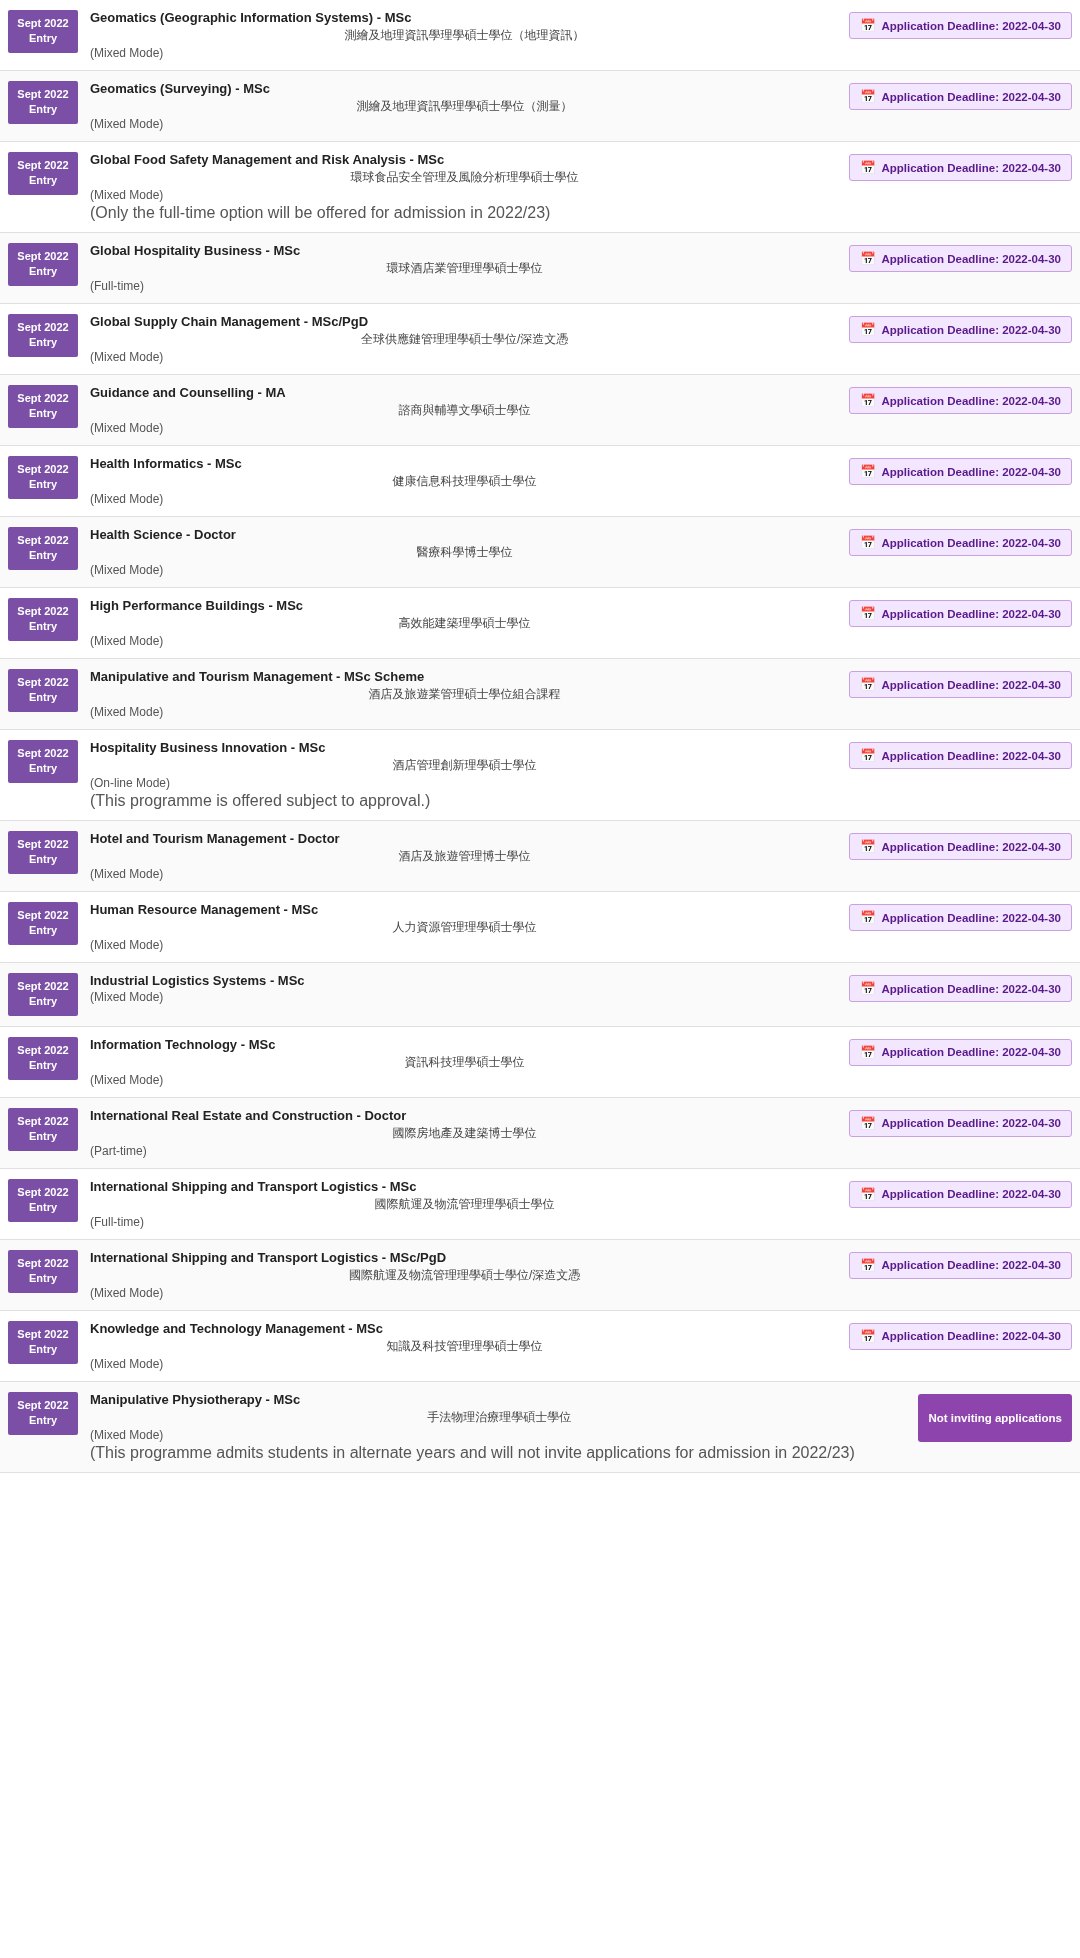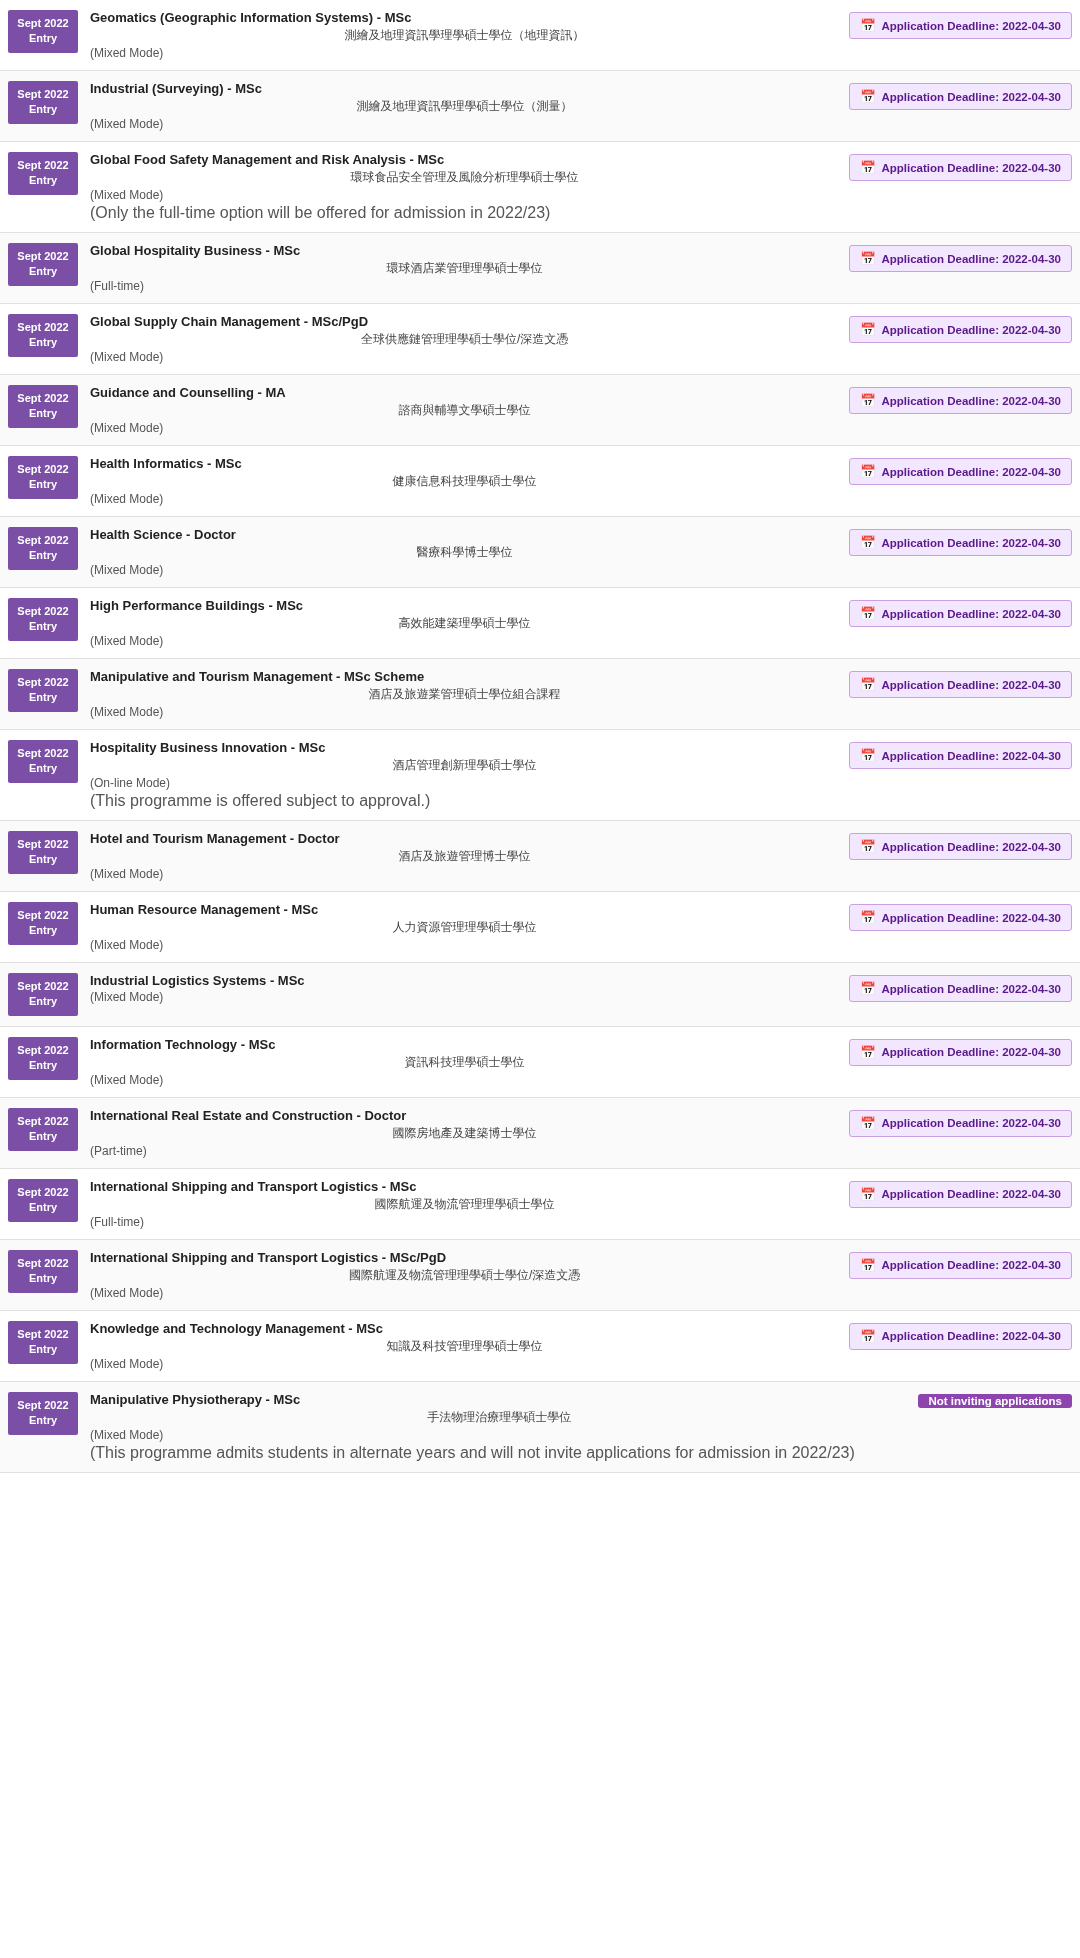--- a/index.html
+++ b/index.html
@@ -84,21 +84,21 @@
       margin-right: 5px;
       font-size: 13px;
     }
     .not-inviting-badge {
       display: flex;
       align-items: center;
       background: #8e44ad;
       color: #fff;
       font-size: 11.5px;
       font-weight: bold;
-      padding: 1px 10px;
+      padding: 18px 10px;
       border-radius: 3px;
       white-space: nowrap;
       margin-left: 10px;
       flex-shrink: 0;
       align-self: flex-start;
       margin-top: 2px;
     }
   </style>
 </head>
 <body>
@@ -114,21 +114,21 @@
       </div>
       <div class="deadline-badge">
         <span class="cal-icon">📅</span>
         <span>Application Deadline: 2022-04-30</span>
       </div>
     </div>
     <div class="program-row">
       <div class="entry-tag" style="white-space: pre-line;">Sept 2022
 Entry</div>
       <div class="program-info">
-        <div class="program-title-en">Industrial (Surveying) - MSc</div>
+        <div class="program-title-en">Geomatics (Surveying) - MSc</div>
         <div class="program-title-zh">測繪及地理資訊學理學碩士學位（測量）</div>
         <div class="program-mode">(Mixed Mode)</div>
       </div>
       <div class="deadline-badge">
         <span class="cal-icon">📅</span>
         <span>Application Deadline: 2022-04-30</span>
       </div>
     </div>
     <div class="program-row">
       <div class="entry-tag" style="white-space: pre-line;">Sept 2022

